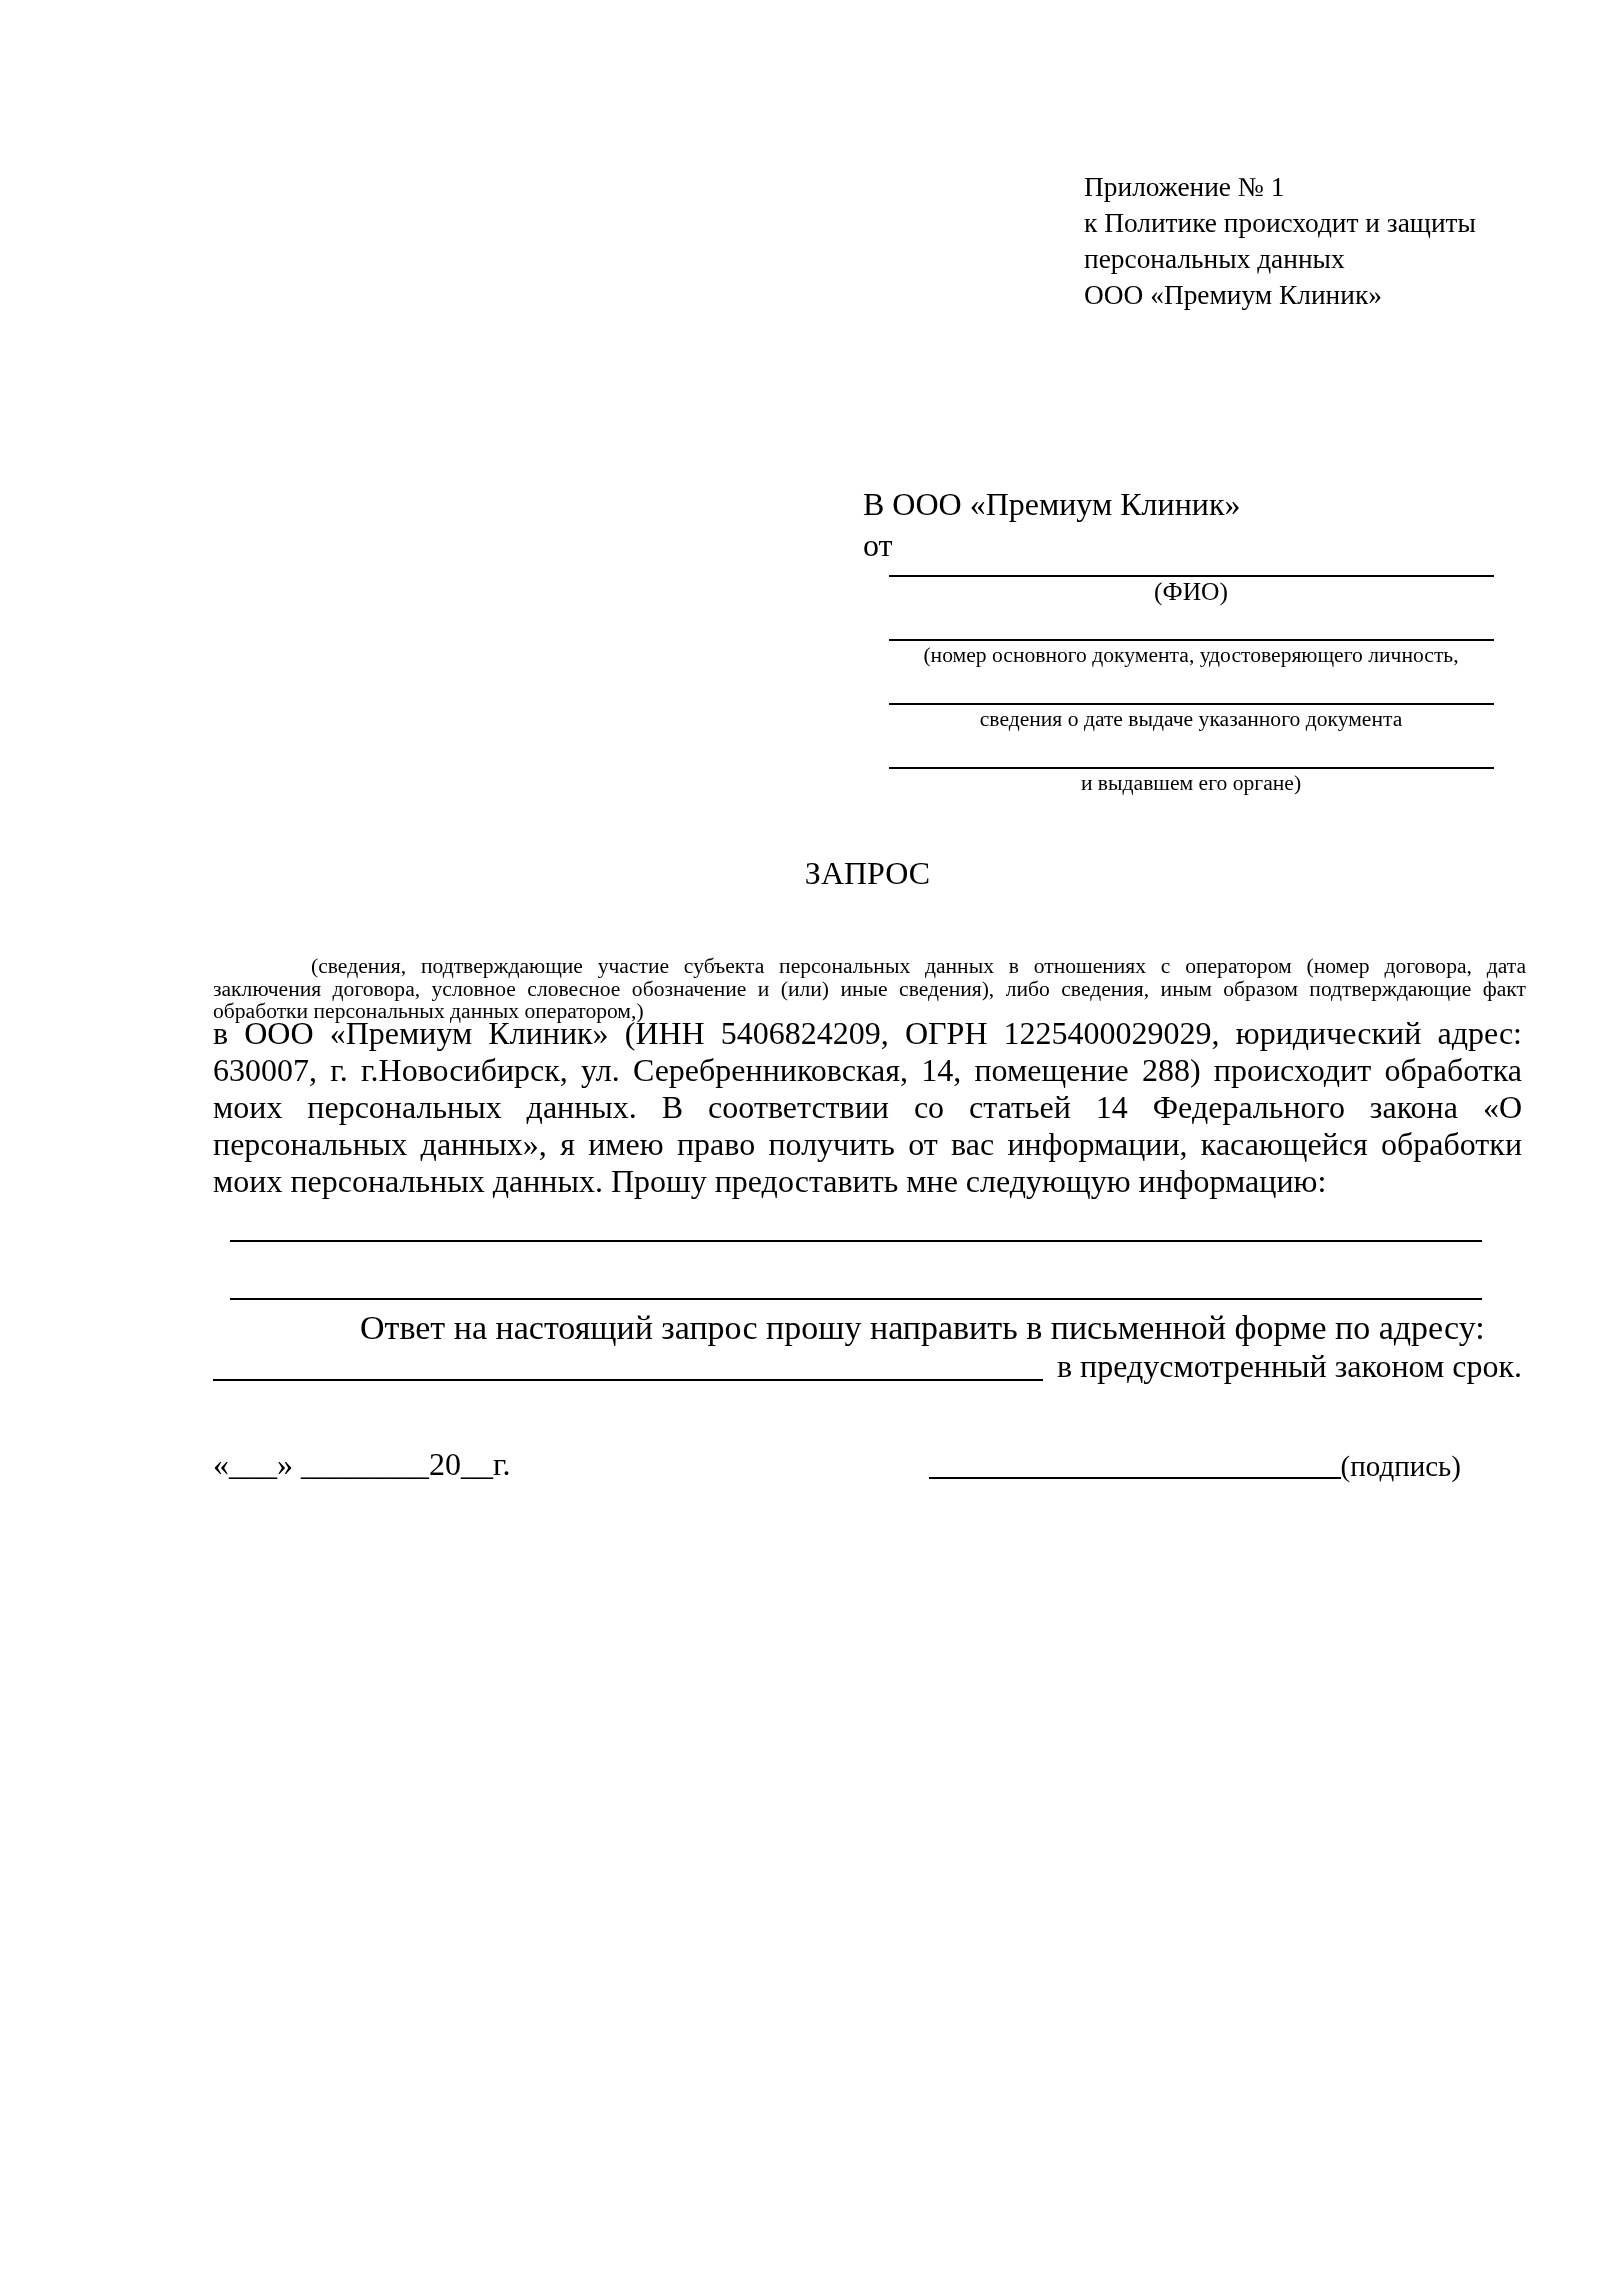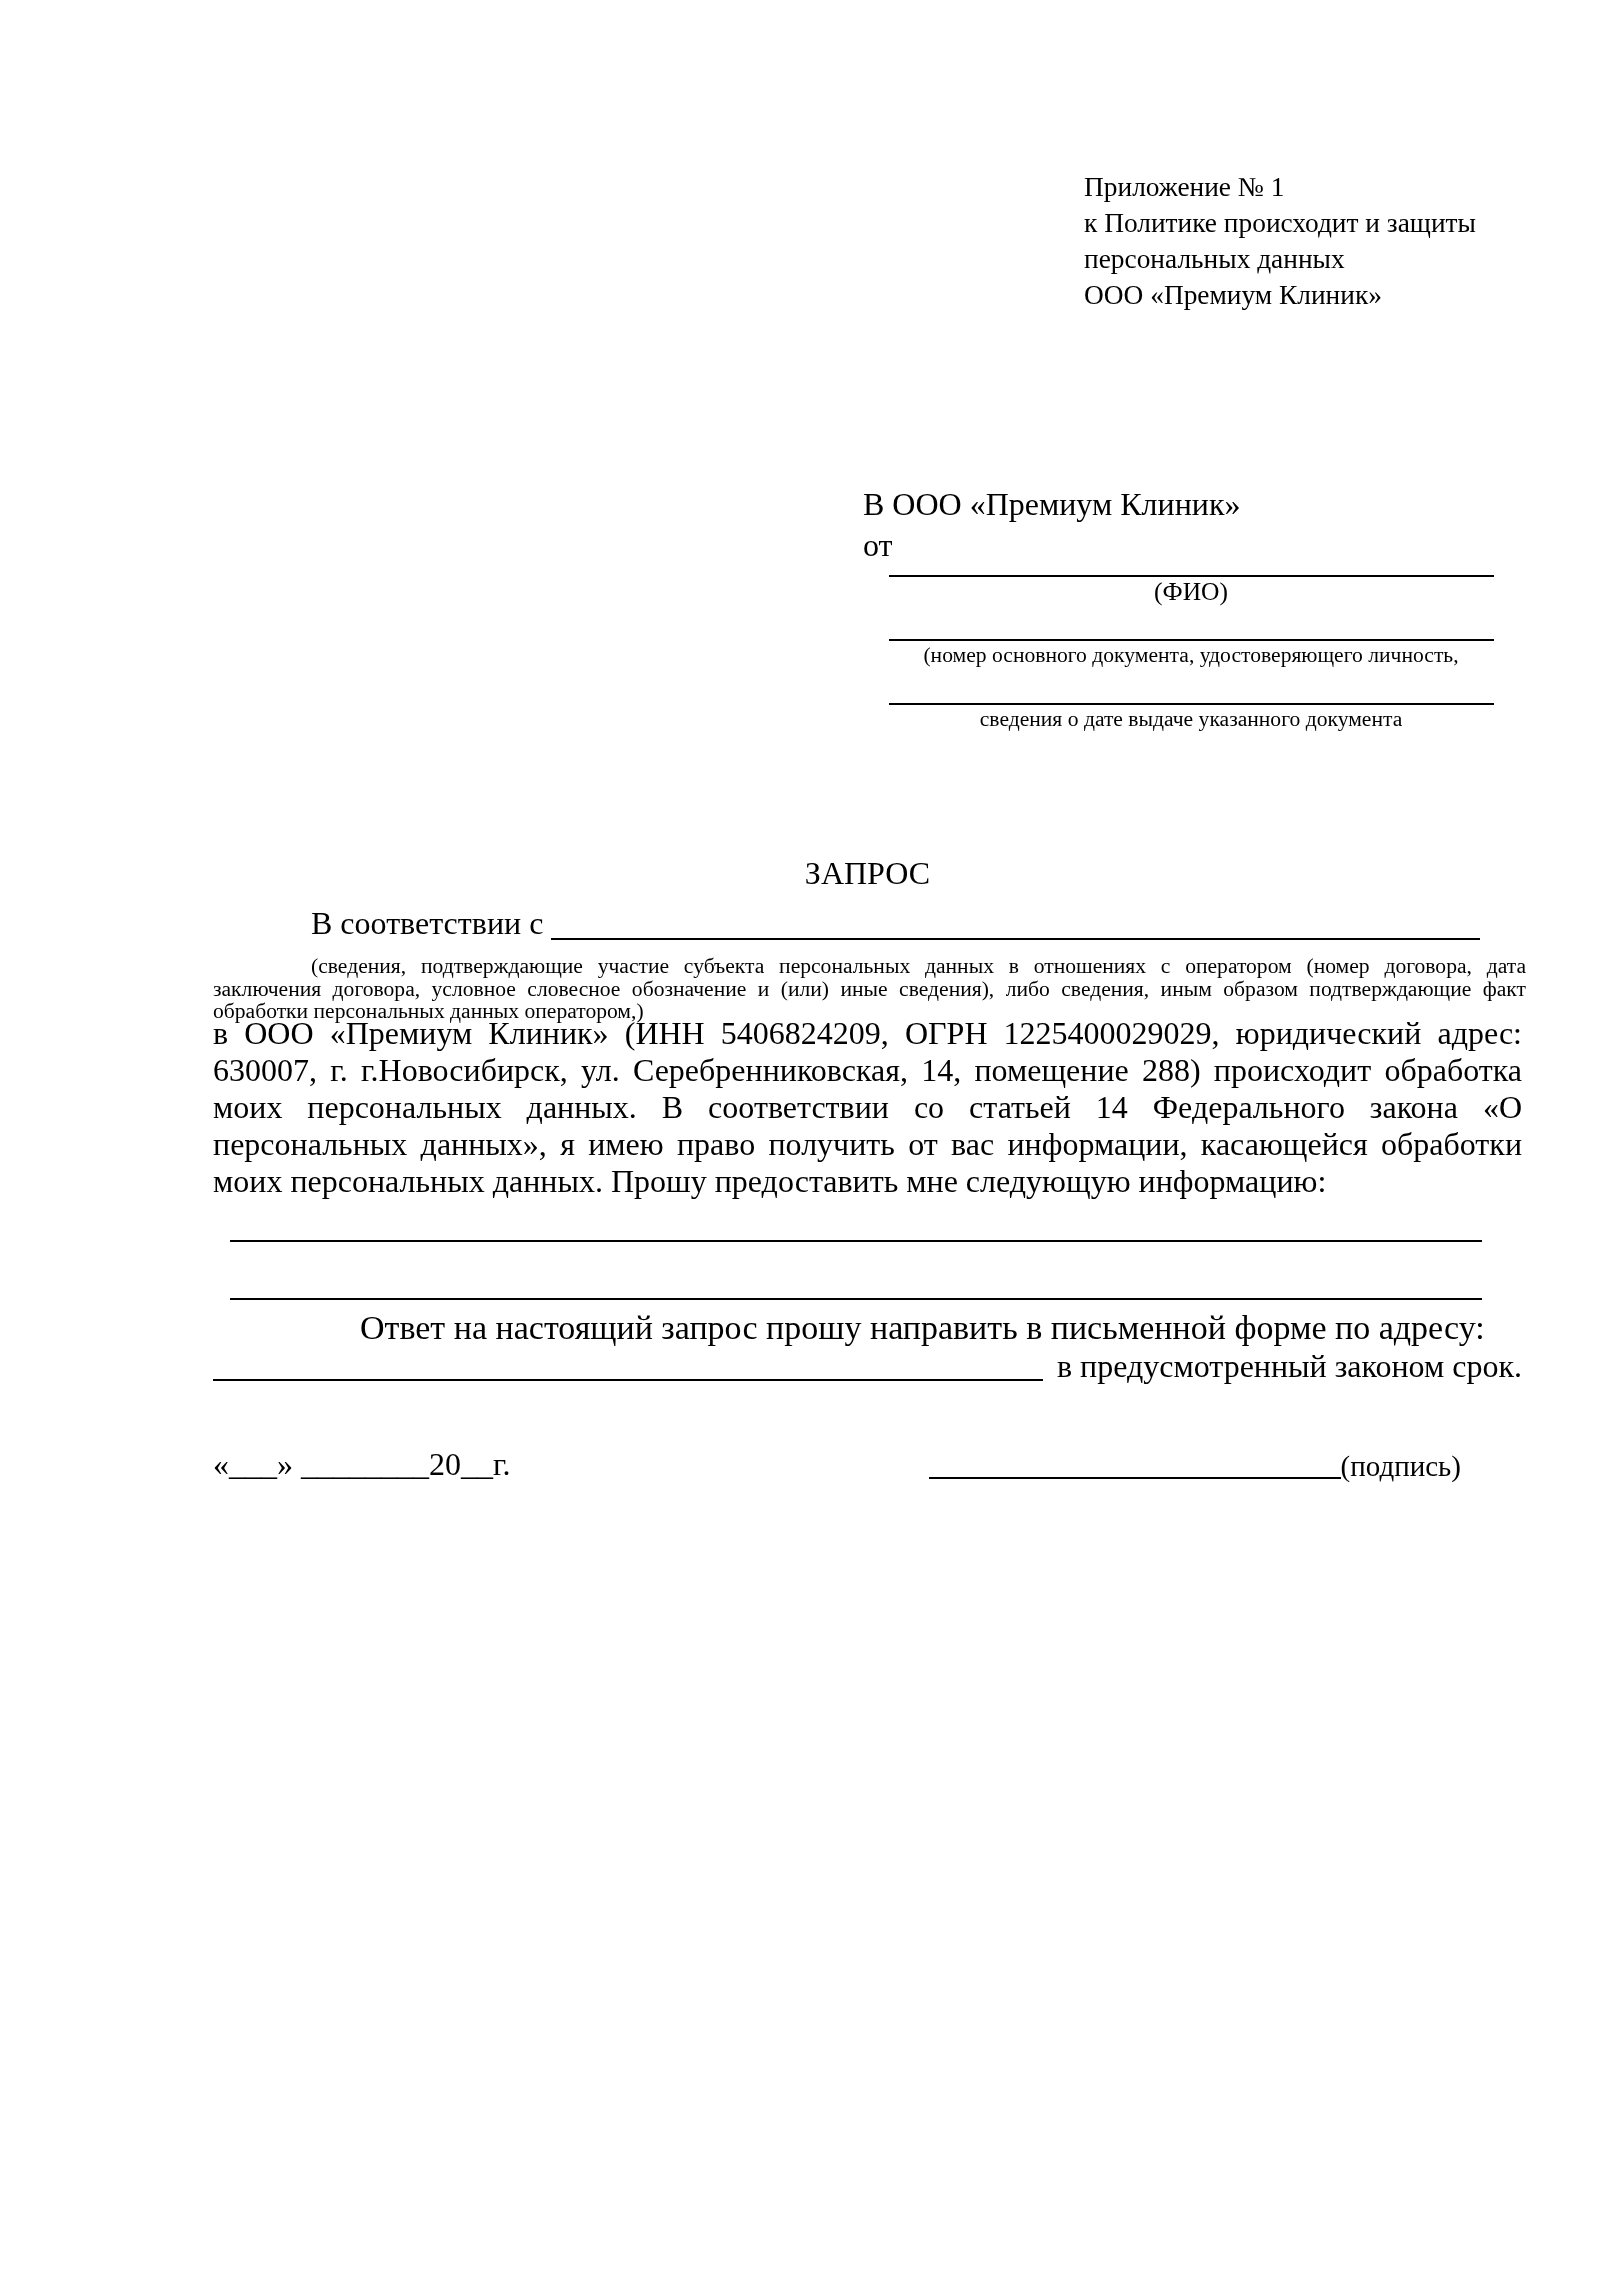--- a/index.html
+++ b/index.html
@@ -96,28 +96,28 @@
       <div class="caption fio">(ФИО)</div>
     </div>
     <div class="fill-unit">
       <div class="line"></div>
       <div class="caption">(номер основного документа, удостоверяющего личность,</div>
     </div>
     <div class="fill-unit">
       <div class="line"></div>
       <div class="caption">сведения о дате выдаче указанного документа</div>
     </div>
+    <div class="fill-unit">
+      <div class="line"></div>
+      <div class="caption">и выдавшем его органе)</div>
+    </div>
   </div>
 
   <div class="abs zapros">ЗАПРОС</div>
 
-  <div class="abs accordance">
-    <span class="label">В соответствии с</span>
-    <span class="line"></span>
-  </div>
 
   <div class="abs note">(сведения, подтверждающие участие субъекта персональных данных в отношениях с оператором (номер договора, дата заключения договора, условное словесное обозначение и (или) иные сведения), либо сведения, иным образом подтверждающие факт обработки персональных данных оператором,)</div>
 
   <div class="abs body-par">в ООО «Премиум Клиник» (ИНН 5406824209, ОГРН 1225400029029, юридический адрес: 630007, г. г.Новосибирск, ул. Серебренниковская, 14, помещение 288) происходит обработка моих персональных данных. В соответствии со статьей 14 Федерального закона «О персональных данных», я имею право получить от вас информации, касающейся обработки моих персональных данных. Прошу предоставить мне следующую информацию:</div>
 
   <div class="abs blank-line blank-1"></div>
   <div class="abs blank-line blank-2"></div>
 
   <div class="abs reply">Ответ на настоящий запрос прошу направить в письменной форме по адресу:</div>
   <div class="abs reply2">

